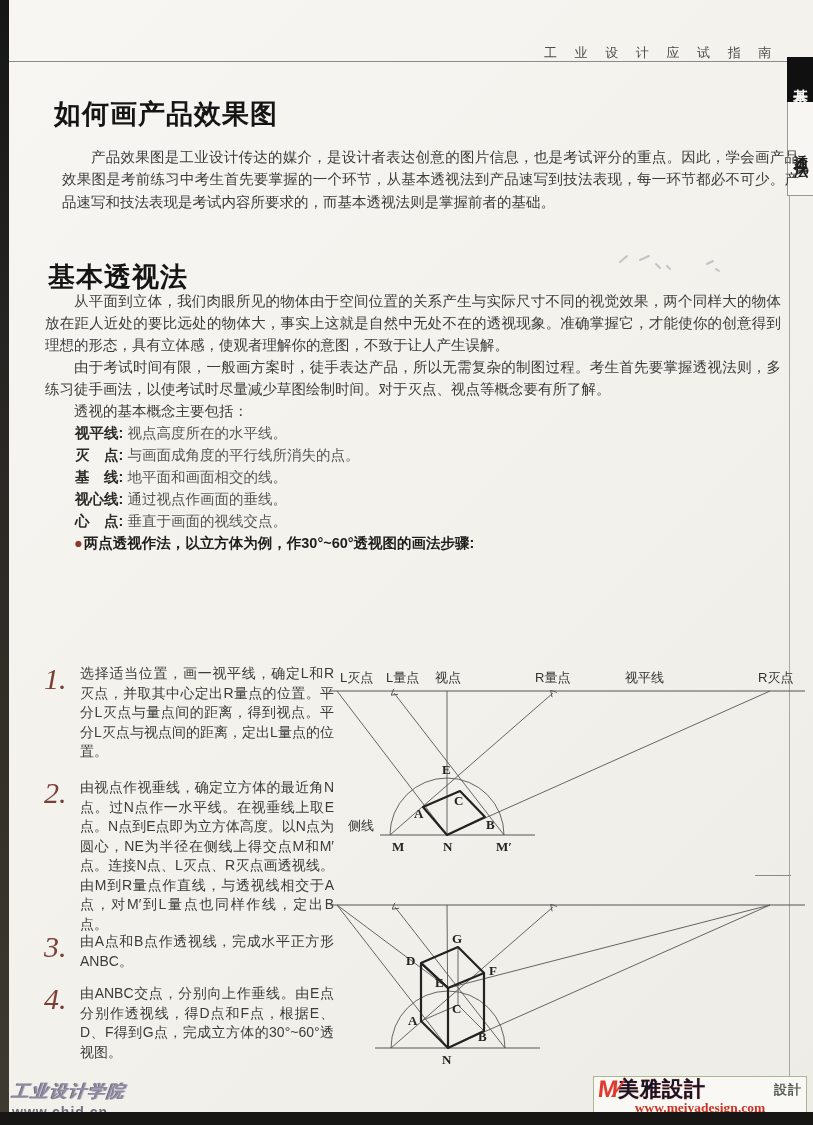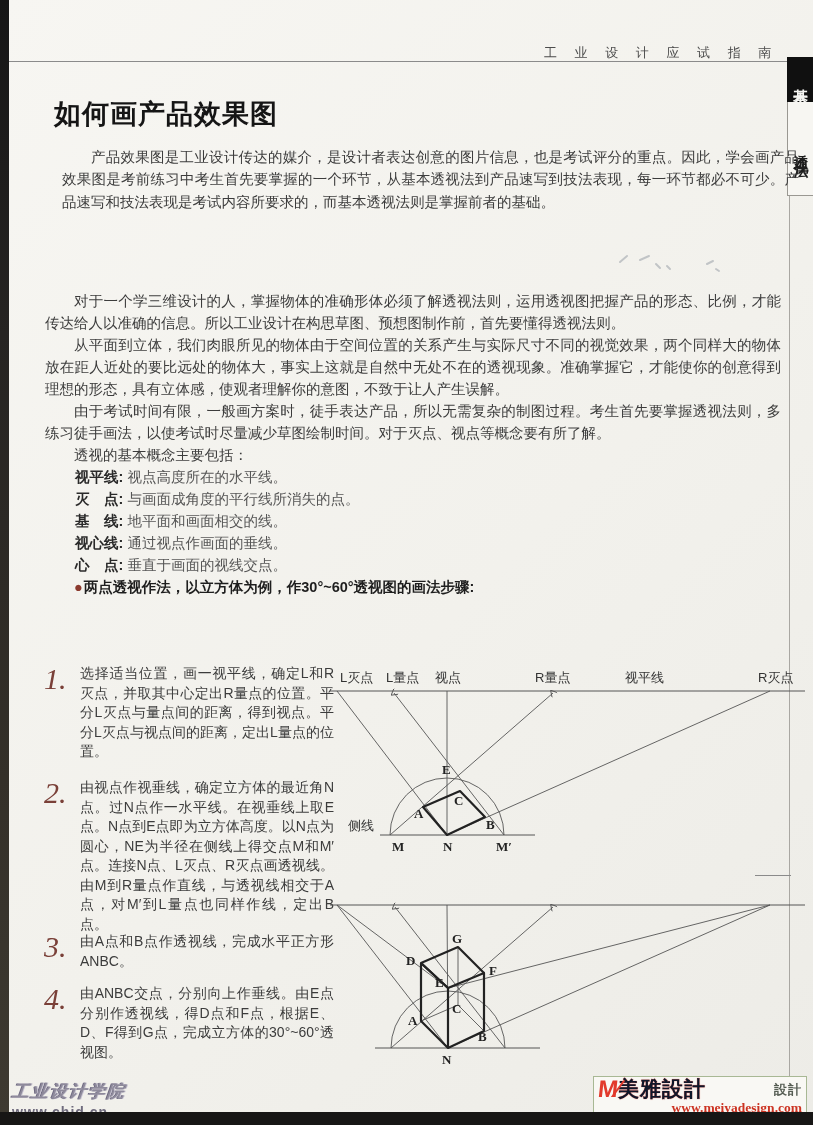--- a/index.html
+++ b/index.html
@@ -51,21 +51,21 @@
                 text-shadow:1px 0 #c7c3d1,-1px 0 #6d6880;letter-spacing:2px;transform:skewX(-6deg);}
   .wm-left-url{margin-top:1px;font-size:14px;font-weight:bold;color:#6f6b7d;
                border-bottom:3px solid #7c7790;display:inline-block;letter-spacing:1px;}
   .wm-right{position:absolute;left:593px;top:1076px;width:214px;height:40px;background:#f9f8f4;
             border:1px solid #a8b894;box-sizing:border-box;padding:1px 4px 0 4px;}
   .wm-right-row{display:flex;align-items:flex-start;line-height:22px;position:relative;}
   .wm-m{color:#e23a2c;font-size:24px;font-weight:900;line-height:22px;transform:skewX(-6deg);letter-spacing:-2px;}
   .wm-name{color:#0f172a;font-size:21px;font-weight:900;line-height:22px;letter-spacing:1px;
            text-shadow:0 0 1px #e23a2c;}
   .wm-smudge{position:absolute;right:0;top:1px;font-size:13px;font-weight:bold;color:#3a4238;opacity:.85;letter-spacing:1px;}
-  .wm-right-url{color:#cc3322;font-size:13.5px;font-weight:bold;text-align:right;line-height:15px;font-family:"Liberation Serif",serif;}
+  .wm-right-url{color:#cc3322;font-size:13.5px;font-weight:bold;text-align:center;line-height:15px;font-family:"Liberation Serif",serif;}
 </style>
 </head>
 <body>
 
 <div id="page">
 
   <div class="gutter"></div>
   <div class="head-rule"></div>
   <div class="right-rule"></div>
   <div class="stray-line"></div>
@@ -76,27 +76,27 @@
     <span>基本</span>
   </div>
   <div class="tab-white">
     <span>透视法</span>
   </div>
 
   <h1 class="page-title">如何画产品效果图</h1>
 
   <p class="intro">产品效果图是工业设计传达的媒介，是设计者表达创意的图片信息，也是考试评分的重点。因此，学会画产品效果图是考前练习中考生首先要掌握的一个环节，从基本透视法到产品速写到技法表现，每一环节都必不可少。产品速写和技法表现是考试内容所要求的，而基本透视法则是掌握前者的基础。</p>
 
+  <h2 class="section-title">基本透视法</h2>
 
   <svg class="scribble" viewBox="0 0 120 30">
     <path d="M8 16 l7 -6 M28 14 l9 -4 M44 18 l4 4 M55 20 l3 3 M95 18 l6 -3 M104 23 l3 2" stroke="#9aa0a8" stroke-width="2" fill="none" stroke-linecap="round"></path>
   </svg>
 
   <div class="flow">
-    <p>对于一个学三维设计的人，掌握物体的准确形体必须了解透视法则，运用透视图把握产品的形态、比例，才能传达给人以准确的信息。所以工业设计在构思草图、预想图制作前，首先要懂得透视法则。</p>
     <p>从平面到立体，我们肉眼所见的物体由于空间位置的关系产生与实际尺寸不同的视觉效果，两个同样大的物体放在距人近处的要比远处的物体大，事实上这就是自然中无处不在的透视现象。准确掌握它，才能使你的创意得到理想的形态，具有立体感，使观者理解你的意图，不致于让人产生误解。</p>
     <p>由于考试时间有限，一般画方案时，徒手表达产品，所以无需复杂的制图过程。考生首先要掌握透视法则，多练习徒手画法，以使考试时尽量减少草图绘制时间。对于灭点、视点等概念要有所了解。</p>
     <p>透视的基本概念主要包括：</p>
 
     <div class="def-line">
       <span class="def-term">视平线:</span>
       <span class="def-desc">视点高度所在的水平线。</span>
     </div>
     <div class="def-line">
       <span class="def-term">灭　点:</span>

